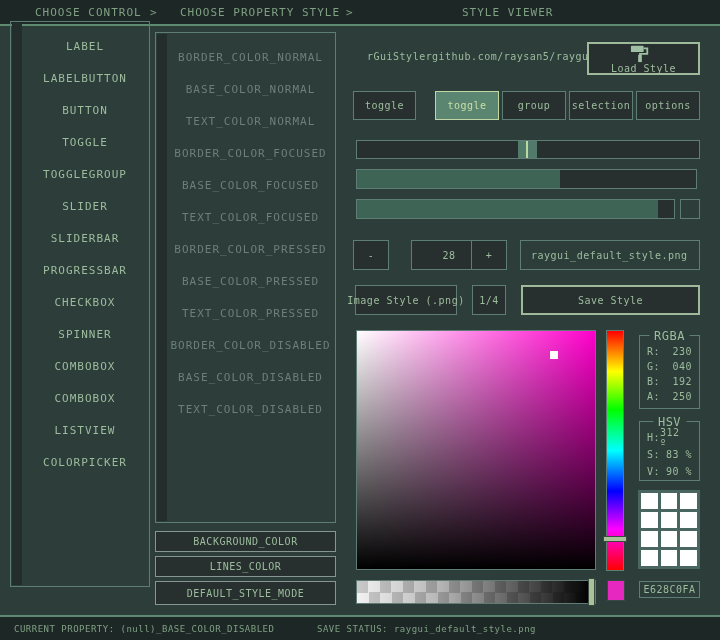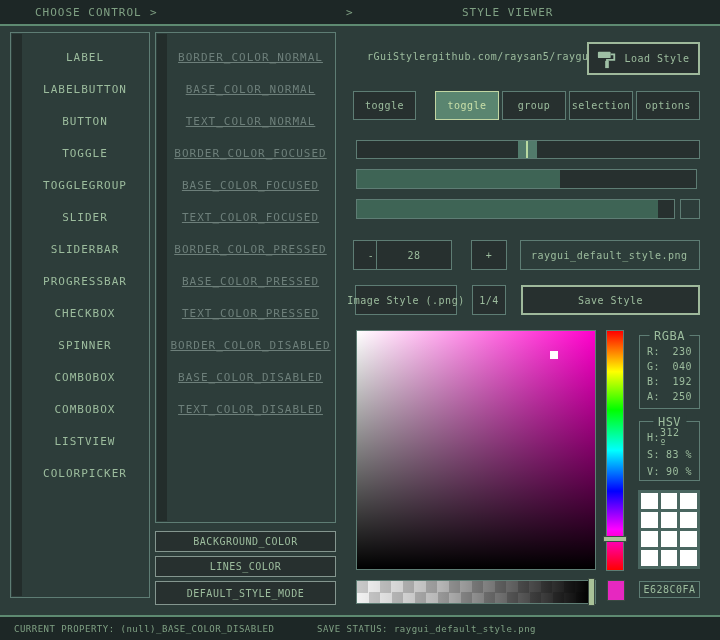--- a/index.html
+++ b/index.html
@@ -29,27 +29,27 @@
   .topline{left:0;top:24px;width:720px;height:2px;background:var(--accent);}
   .botline{left:0;top:615px;width:720px;height:2px;background:var(--accent);}
   .statusbar{left:0;top:617px;width:720px;height:23px;background:var(--bar-bg);}
   .bar-label{position:absolute;top:6px;color:var(--bar-text);white-space:nowrap;}
   .status-label{position:absolute;top:7px;color:var(--bar-text);font-size:9px;letter-spacing:0.5px;white-space:nowrap;}
   
   .listbox{border:1px solid var(--border);}
   .scrollstrip{position:absolute;left:1px;top:1px;bottom:1px;width:10px;background:#232d2b;}
   .list-items{position:absolute;left:11px;right:1px;top:9px;}
   .list-item{height:32px;line-height:32px;text-align:center;white-space:nowrap;overflow:hidden;}
-  .props .list-item{color:var(--text-dim);text-decoration:underline;}
+  .props .list-item{color:var(--text-dim);}
   
   .ctl{border:1px solid var(--border);background:var(--ctl-bg);display:flex;
        align-items:center;justify-content:center;font-size:10px;letter-spacing:0.5px;
        white-space:nowrap;}
   .ctl.flat{background:transparent;}
-  .ctl.big-border{border:2px solid var(--border-light);}
+  .ctl.big-border{border:2px solid var(--border-light);flex-direction:column;}
   .ctl.active{background:var(--active-bg);border-color:var(--active-border);color:var(--active-text);}
   .tg-row{display:flex;gap:3px;}
   .tg-btn{width:64px;height:29px;}
   
   .track{border:1px solid var(--border);background:var(--ctl-bg);overflow:hidden;position:absolute;}
   .fillbar{position:absolute;left:0;top:0;bottom:0;background:var(--fill);}
   .slider-knob{position:absolute;top:0;bottom:0;width:19px;background:#527a6b;}
   .slider-knob::after{content:"";position:absolute;left:8px;top:0;bottom:0;width:2px;background:#b9d9a1;}
   
   .sv{border:1px solid var(--border);
@@ -83,26 +83,27 @@
   .icon{display:inline-flex;margin-right:7px;}
 </style>
 </head>
 <body>
 
 <div id="stage">
 
   <div class="abs topbar">
     <span class="bar-label" style="left:35px">CHOOSE CONTROL</span>
     <span class="bar-label" style="left:150px">&gt;</span>
+    <span class="bar-label" style="left:180px">CHOOSE PROPERTY STYLE</span>
     <span class="bar-label" style="left:346px">&gt;</span>
     <span class="bar-label" style="left:462px">STYLE VIEWER</span>
   </div>
   <div class="abs topline"></div>
 
-  <div class="abs listbox" style="left:10px;top:32px;width:140px;height:566px">
+  <div class="abs listbox" style="left:10px;top:21px;width:140px;height:566px">
     <div class="scrollstrip"></div>
     <div class="list-items">
         <div class="list-item">LABEL</div>
         <div class="list-item">LABELBUTTON</div>
         <div class="list-item">BUTTON</div>
         <div class="list-item">TOGGLE</div>
         <div class="list-item">TOGGLEGROUP</div>
         <div class="list-item">SLIDER</div>
         <div class="list-item">SLIDERBAR</div>
         <div class="list-item">PROGRESSBAR</div>
@@ -165,21 +166,21 @@
   <div class="abs track" style="left:356px;top:169px;width:341px;height:20px">
     <div class="fillbar" style="width: 60%;"></div>
   </div>
 
   <div class="abs track" style="left:356px;top:199px;width:319px;height:20px">
     <div class="fillbar" style="width: 95%;"></div>
   </div>
   <div class="abs ctl flat" style="left:680px;top:199px;width:20px;height:20px"></div>
 
   <div class="abs ctl" style="left:353px;top:240px;width:36px;height:30px">-</div>
-  <div class="abs ctl" style="left:376px;top:240px;width:76px;height:30px">28</div>
+  <div class="abs ctl" style="left:411px;top:240px;width:76px;height:30px">28</div>
   <div class="abs ctl" style="left:471px;top:240px;width:36px;height:30px">+</div>
   <div class="abs ctl flat" style="left:520px;top:240px;width:180px;height:30px;justify-content:flex-start;padding-left:10px">raygui_default_style.png</div>
 
   <div class="abs ctl" style="left:355px;top:285px;width:102px;height:30px">Image Style (.png)</div>
   <div class="abs ctl" style="left:472px;top:285px;width:34px;height:30px">1/4</div>
   <div class="abs ctl big-border" style="left:521px;top:285px;width:179px;height:30px">Save Style</div>
 
   <div class="abs sv" style="left:356px;top:330px;width:240px;height:240px">
     <div class="sv-cursor" style="left: 81%; top: 8.4%;"></div>
   </div>

